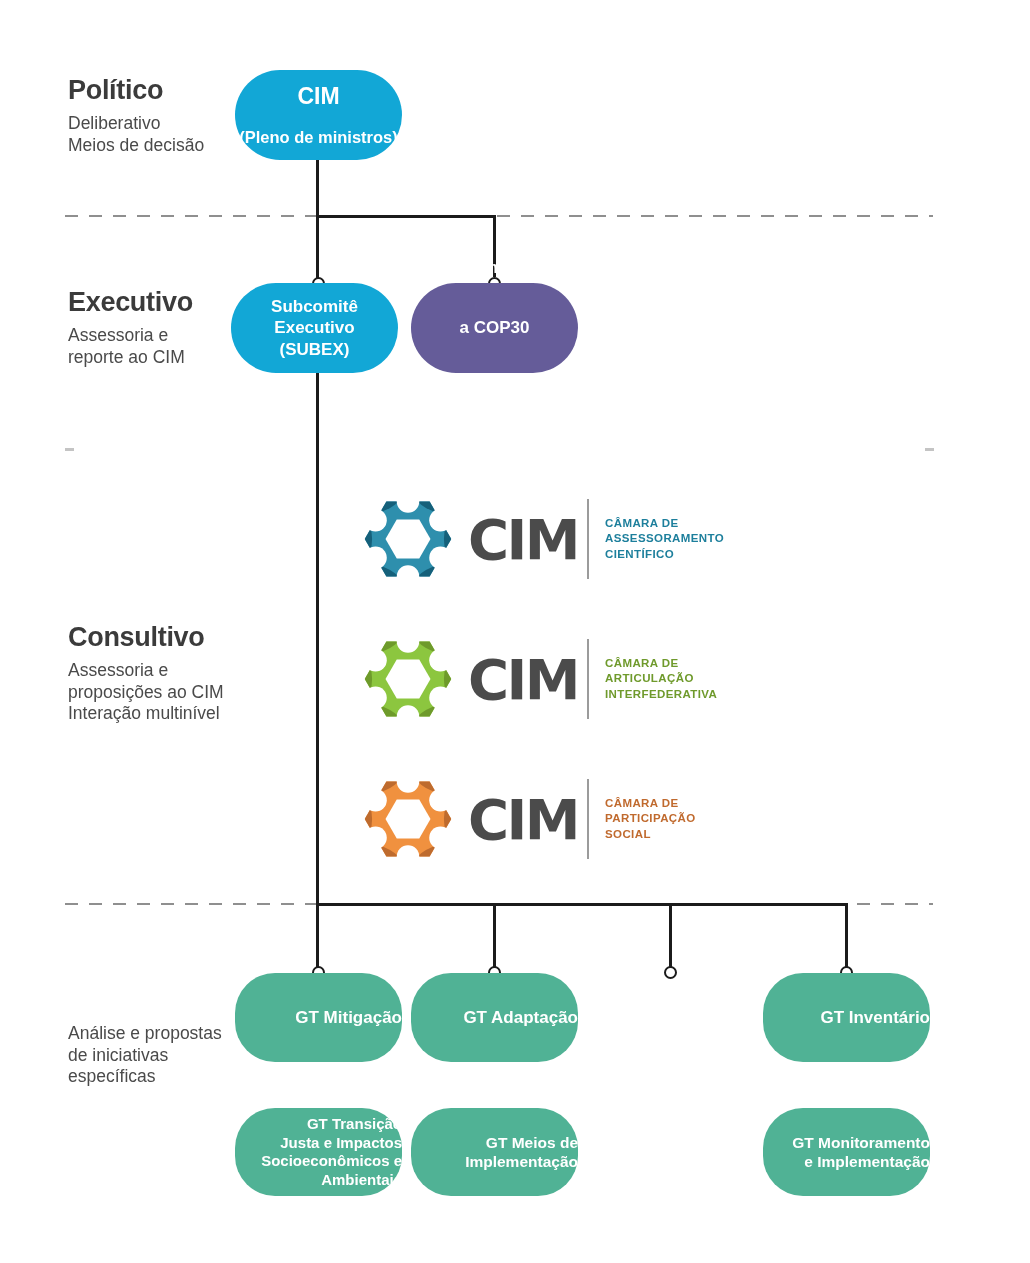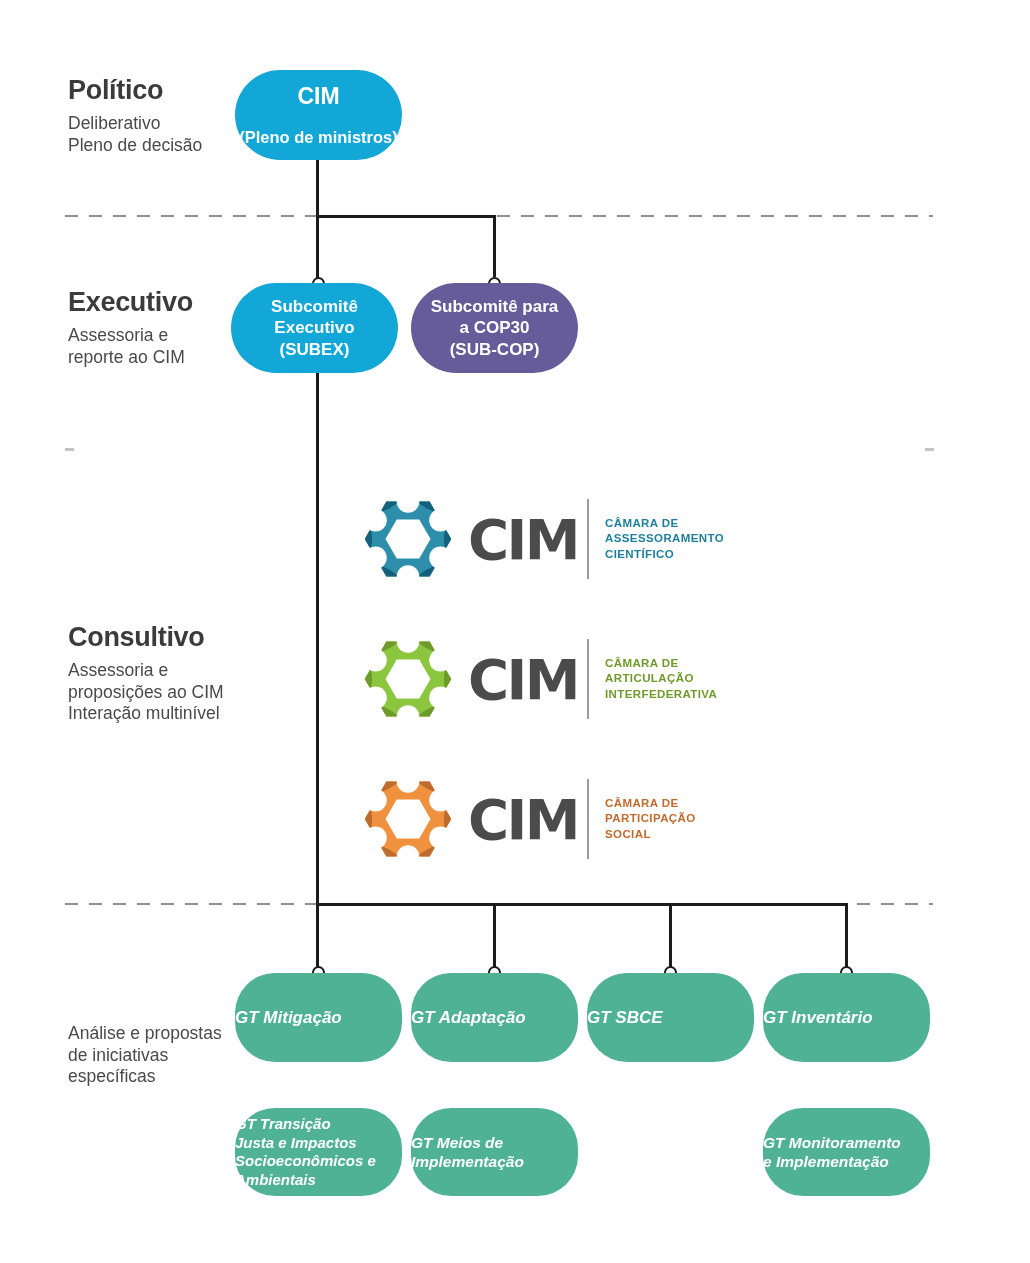--- a/index.html
+++ b/index.html
@@ -44,40 +44,40 @@
   #dot-gt1{left:312px;top:966px;}
   #dot-gt2{left:488px;top:966px;}
   #dot-gt3{left:664px;top:966px;}
   #dot-gt4{left:840px;top:966px;}
 
   
   .pill{position:absolute;border-radius:46px;background:var(--bg,#11a6d5);color:var(--node-text,#fff);
     display:flex;flex-direction:column;align-items:center;justify-content:center;text-align:center;font-weight:700;}
   #cim-box{left:235px;top:70px;width:167px;height:90px;}
   #subex-box{left:231px;top:283px;width:167px;height:90px;}
-  #subcop-box{left:411px;top:283px;width:167px;height:90px;}
+  #subcop-box{left:411px;top:283px;width:167px;height:90px;gap:39px;}
   .pill-title{font-size:23px;line-height:26px;}
   .pill-sub{font-size:16.5px;line-height:20px;margin-top:18px;}
   .pill-line{font-size:17px;line-height:21.5px;}
 
   
   .chamber{position:absolute;left:356px;height:92px;display:flex;align-items:center;}
   #chamber-0{top:493px;}
   #chamber-1{top:633px;}
   #chamber-2{top:773px;}
   .chamber-icon{width:104px;height:90px;flex:0 0 auto;}
   .wordmark{font-family:"DejaVu Sans", sans-serif;font-weight:700;font-size:56px;letter-spacing:-2.5px;
     color:var(--wordmark-color,#4b4b4b);margin-left:7px;width:112px;text-align:center;}
   .chamber-divider{width:2px;height:80px;background:var(--divider-color,#9b9b9b);margin-left:8px;}
   .chamber-caption{margin-left:16px;font-size:11.5px;font-weight:700;line-height:15.5px;
     letter-spacing:0.4px;text-transform:uppercase;color:var(--cap,#1b7f9e);white-space:nowrap;}
 
   
   .gt{position:absolute;width:167px;border-radius:40px;background:var(--bg,#50b295);color:var(--node-text,#fff);
-    display:flex;flex-direction:column;align-items:flex-start;justify-content:center;text-align:center;font-weight:700;font-style:italic;}
+    display:flex;flex-direction:column;align-items:flex-end;justify-content:center;text-align:center;font-weight:700;}
   .gt-r1{top:973px;height:89px;}
   .gt-r2{top:1108px;height:88px;}
   .gt-c1{left:235px;} .gt-c2{left:411px;} .gt-c3{left:587px;} .gt-c4{left:763px;}
   .gt-r1 .gt-line{font-size:17px;line-height:21px;}
   .gt-r2 .gt-line{font-size:15.5px;line-height:19px;}
   #gt-transicao .gt-line{font-size:15px;line-height:18.5px;}
 </style>
 </head>
 <body>
 
@@ -129,21 +129,21 @@
   <div class="dot" id="dot-subcop"></div>
   <div class="dot" id="dot-gt1"></div>
   <div class="dot" id="dot-gt2"></div>
   <div class="dot" id="dot-gt3"></div>
   <div class="dot" id="dot-gt4"></div>
 
   <div class="section-label" id="sec-politico">
     <div class="section-title">Político</div>
     <div class="section-sub">
       <div>Deliberativo</div>
-      <div>Pleno de decisão</div>
+      <div>Meios de decisão</div>
     </div>
   </div>
   <div class="section-label" id="sec-executivo">
     <div class="section-title">Executivo</div>
     <div class="section-sub">
       <div>Assessoria e</div>
       <div>reporte ao CIM</div>
     </div>
   </div>
   <div class="section-label" id="sec-consultivo">
@@ -213,23 +213,20 @@
       <div>SOCIAL</div>
     </div>
   </div>
 
   <div class="gt gt-r1 gt-c1" style="--bg: #50B295;">
     <div class="gt-line">GT Mitigação</div>
   </div>
   <div class="gt gt-r1 gt-c2" style="--bg: #50B295;">
     <div class="gt-line">GT Adaptação</div>
   </div>
-  <div class="gt gt-r1 gt-c3" style="--bg: #50B295;">
-    <div class="gt-line">GT SBCE</div>
-  </div>
   <div class="gt gt-r1 gt-c4" style="--bg: #50B295;">
     <div class="gt-line">GT Inventário</div>
   </div>
 
   <div class="gt gt-r2 gt-c1" id="gt-transicao" style="--bg: #50B295;">
     <div class="gt-line">GT Transição</div>
     <div class="gt-line">Justa e Impactos</div>
     <div class="gt-line">Socioeconômicos e</div>
     <div class="gt-line">Ambientais</div>
   </div>

